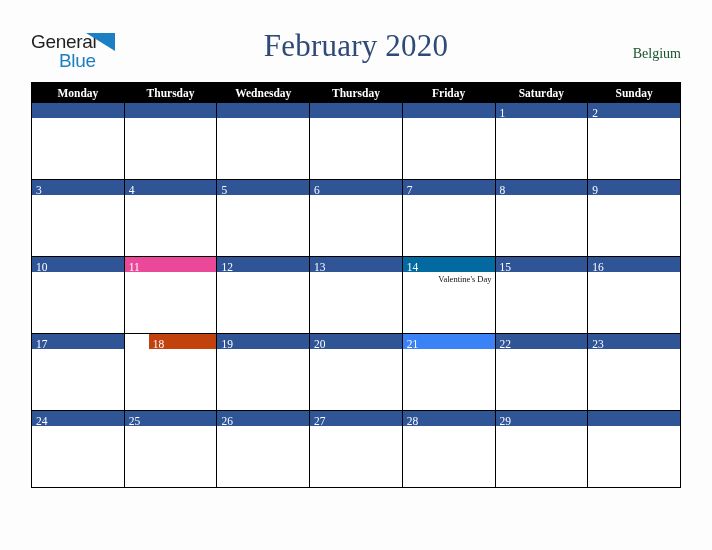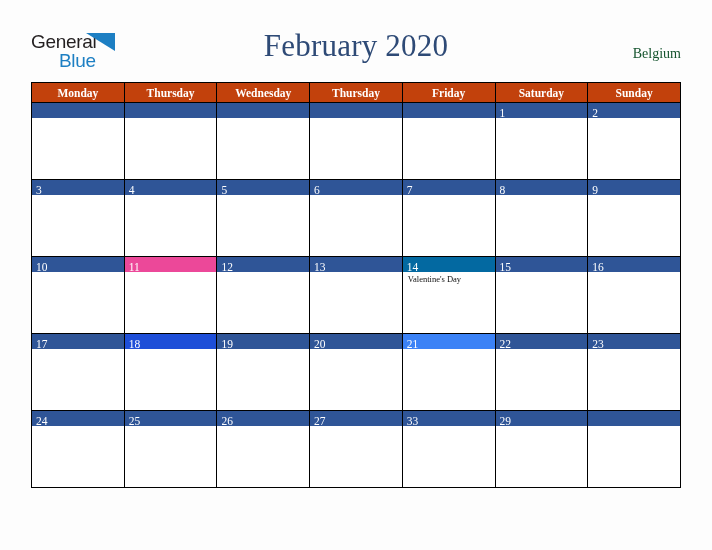--- a/index.html
+++ b/index.html
@@ -87,21 +87,21 @@
   .calendar {
     position: absolute;
     left: 31px;
     top: 82px;
     width: 650px;
     border-collapse: collapse;
     table-layout: fixed;
   }
 
   .calendar th {
-    background: #c2410c;
+    background: #000000;
     color: #ffffff;
     font-size: 11.5px;
     font-weight: bold;
     height: 19px;
     padding: 0;
     text-align: center;
     font-family: "Liberation Serif", "DejaVu Serif", serif;
     border: 1px solid #000000;
   }
 
@@ -131,20 +131,21 @@
   .daynum {
     color: #ffffff;
     font-size: 11.5px;
     line-height: 15px;
     display: inline-block;
     font-family: "Liberation Serif", "DejaVu Serif", serif;
   }
 
   .events {
     padding: 2px 3px 0 5px;
+    text-align: right;
   }
   .event {
     font-size: 8.5px;
     color: #111111;
     line-height: 11px;
     font-family: "Liberation Serif", "DejaVu Serif", serif;
   }
 </style>
 </head>
 <body>
@@ -315,21 +316,21 @@
         </tr>
         <tr>
           <td>
             <div class="daycell">
               <div class="daynum-band" style="background: rgb(47, 85, 151);"><span class="daynum">17</span></div>
               <div class="events"></div>
             </div>
           </td>
           <td>
             <div class="daycell">
-              <div class="daynum-band" style="background: #1d4ed8;"><span class="daynum">18</span></div>
+              <div class="daynum-band" style="background: #c2410c; margin-left: 24px;"><span class="daynum">18</span></div>
               <div class="events"></div>
             </div>
           </td>
           <td>
             <div class="daycell">
               <div class="daynum-band" style="background: rgb(47, 85, 151);"><span class="daynum">19</span></div>
               <div class="events"></div>
             </div>
           </td>
           <td>
@@ -377,21 +378,21 @@
             </div>
           </td>
           <td>
             <div class="daycell">
               <div class="daynum-band" style="background: rgb(47, 85, 151);"><span class="daynum">27</span></div>
               <div class="events"></div>
             </div>
           </td>
           <td>
             <div class="daycell">
-              <div class="daynum-band" style="background: rgb(47, 85, 151);"><span class="daynum">33</span></div>
+              <div class="daynum-band" style="background: rgb(47, 85, 151);"><span class="daynum">28</span></div>
               <div class="events"></div>
             </div>
           </td>
           <td>
             <div class="daycell">
               <div class="daynum-band" style="background: rgb(47, 85, 151);"><span class="daynum">29</span></div>
               <div class="events"></div>
             </div>
           </td>
           <td>

